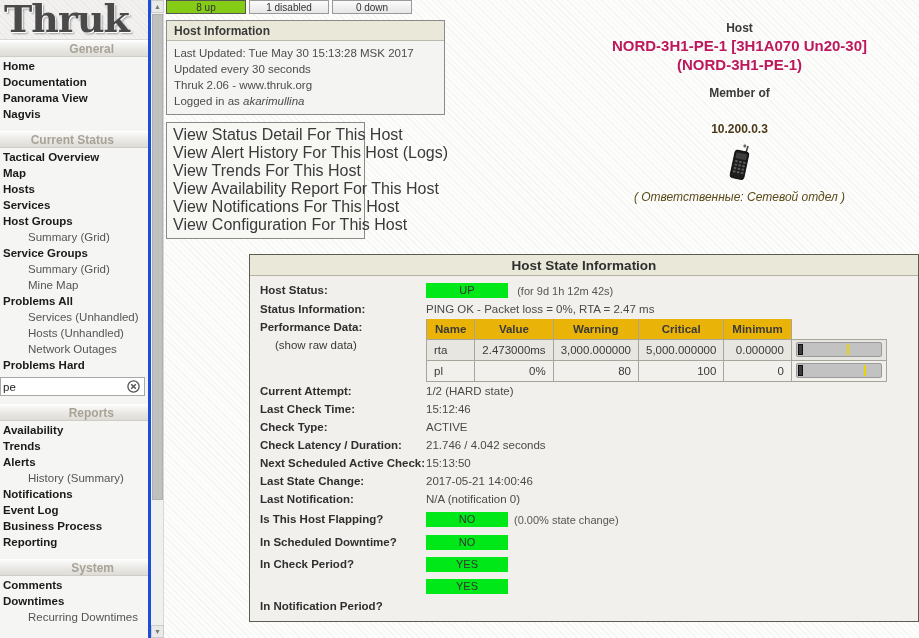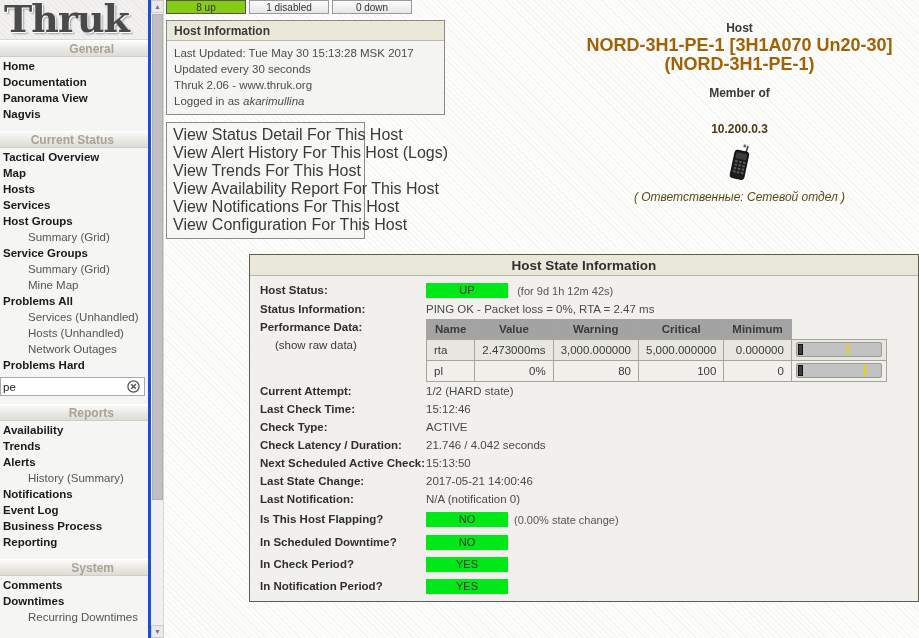--- a/index.html
+++ b/index.html
@@ -187,21 +187,21 @@
   #hosthead {
     position: absolute; left: 560px; top: 20px;
     width: 359px;
     text-align: center;
   }
   .hh-label {
     font-size: 12px; font-weight: bold; color: #3a3a3a;
     line-height: 16px;
   }
   .hh-name {
-    font-size: 18px; font-weight: bold; color: #a16207;
+    font-size: 15px; font-weight: bold; color: #be185d;
     line-height: 19px;
   }
   .hh-spacer { height: 11px; }
   .hh-groups {
     font-size: 14px; font-weight: bold; color: #111;
     line-height: 19px;
   }
   .hh-ip {
     font-size: 12px; font-weight: bold; color: #4a3a1a;
     line-height: 16px; margin-top: 20px;
@@ -274,21 +274,21 @@
     border-collapse: collapse;
     font-size: 11.5px;
     color: #3a3a3a;
     margin-top: 1px;
   }
   table.perf th {
     font-weight: bold;
     padding: 1px 8px;
     border: 1px solid #a6a59a;
     border-top: none;
-    background: #a3a3a3;
+    background: #eab308;
     text-align: center;
     height: 17px;
   }
   table.perf th.blank { border: none; background: transparent; }
   table.perf td {
     padding: 1px 7px;
     border: 1px solid #a6a59a;
     height: 21px;
     text-align: right;
   }
@@ -540,19 +540,19 @@
         </div>
         <div class="hs-row" style="min-height: 22px;">
           <div class="hs-lbl" style="line-height: 22px;">In Scheduled Downtime?</div>
           <div class="hs-val" style="line-height: 22px;"><span class="badge" style="background: rgb(0, 232, 24);">NO</span></div>
         </div>
         <div class="hs-row" style="min-height: 22px;">
           <div class="hs-lbl" style="line-height: 22px;">In Check Period?</div>
           <div class="hs-val" style="line-height: 22px;"><span class="badge" style="background: rgb(0, 232, 24);">YES</span></div>
         </div>
         <div class="hs-row" style="min-height: 22px;">
-          <div class="hs-lbl" style="line-height: 22px;">In Notification Period?</div>
+          <div class="hs-lbl" style="line-height: 22px; margin-top: 20px;">In Notification Period?</div>
           <div class="hs-val" style="line-height: 22px;"><span class="badge" style="background: rgb(0, 232, 24);">YES</span></div>
         </div>
       </div>
 
   </div>
 </div>
 
 </body></html>

